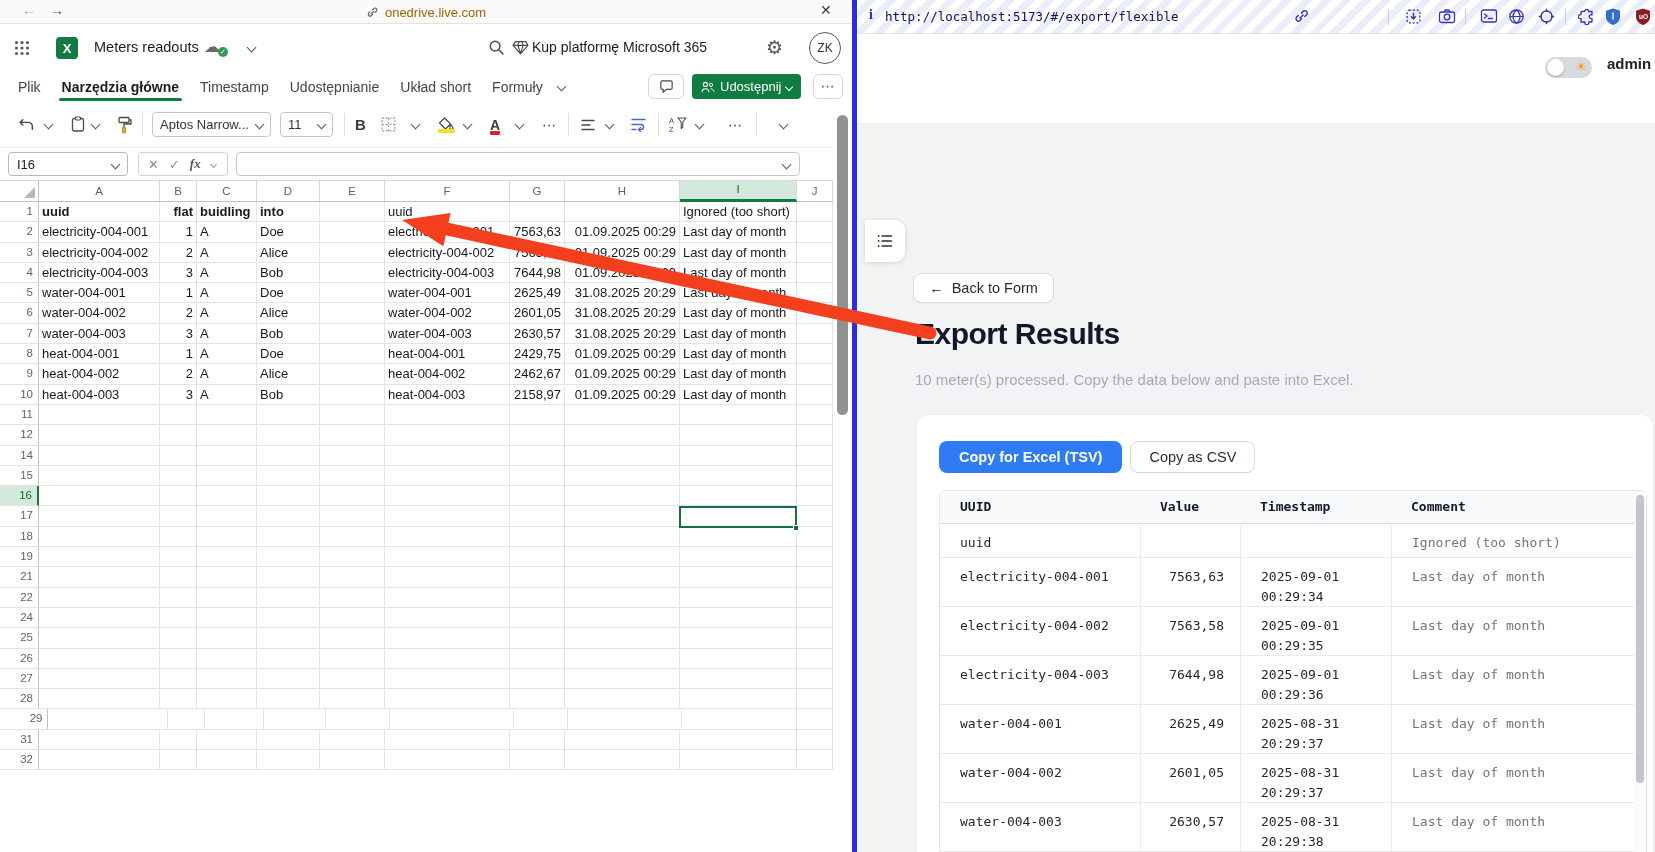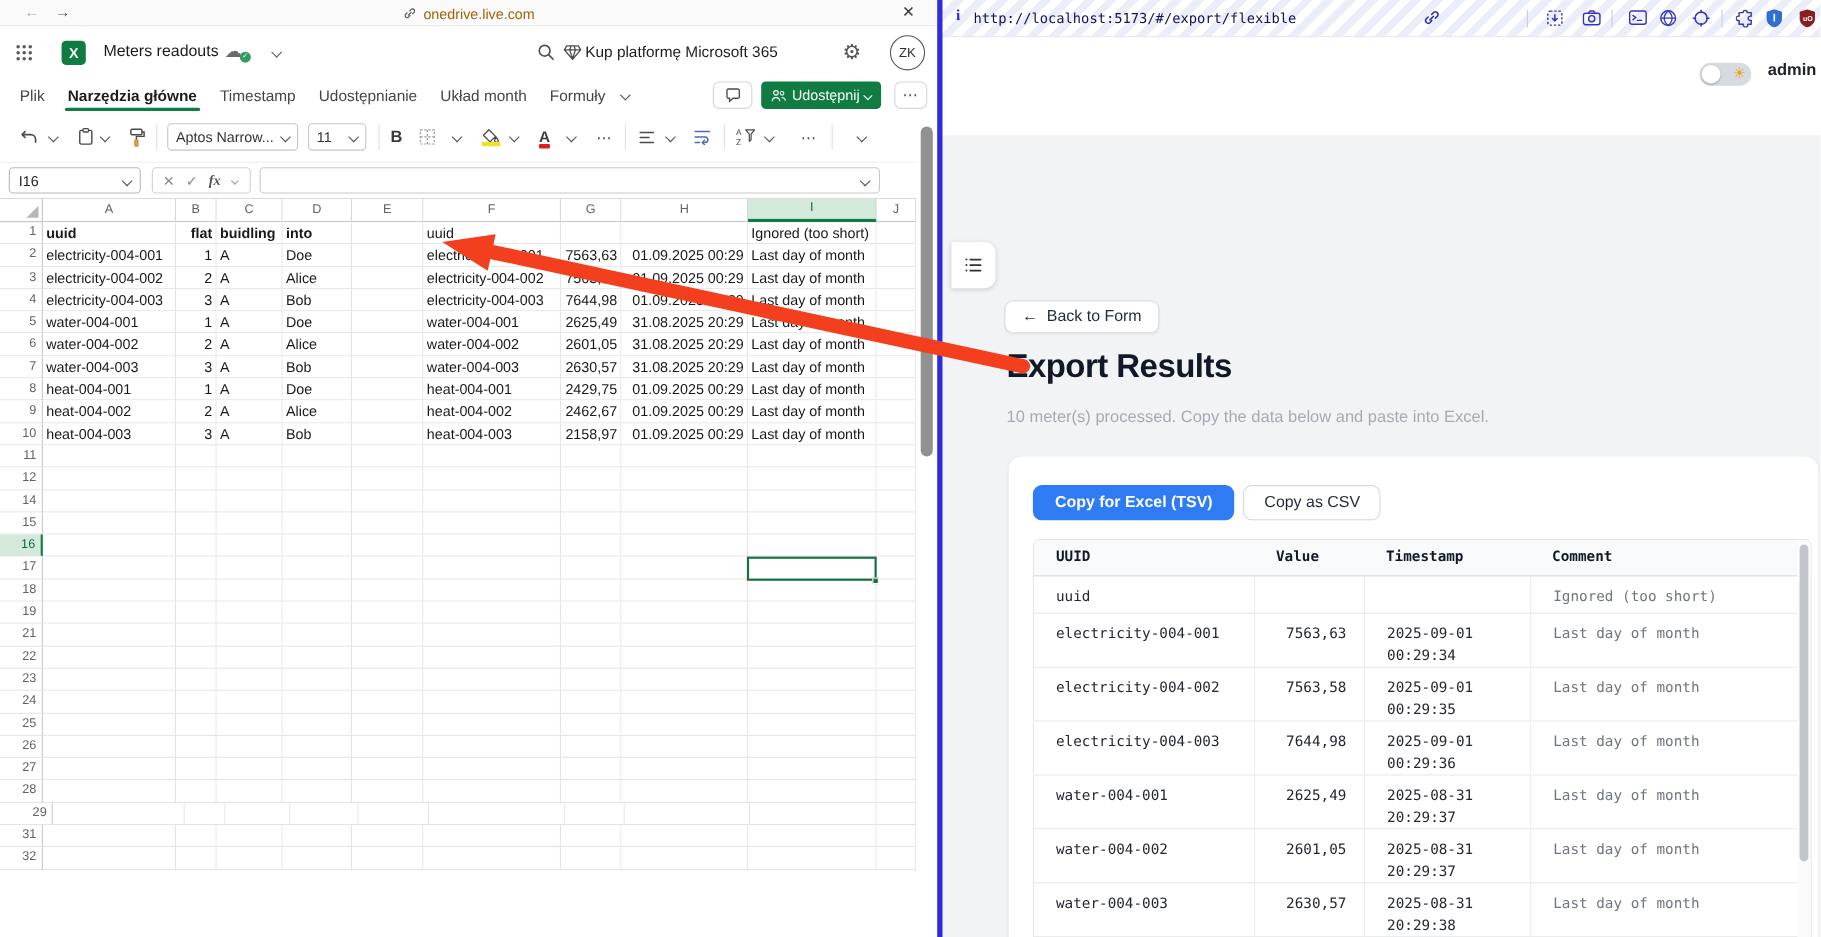--- a/index.html
+++ b/index.html
@@ -164,21 +164,21 @@
       <span class="gear">⚙</span>
       <span class="avatar">ZK</span>
     </div>
 
     <div class="menubar">
       <div class="menu-tabs" id="menu-tabs">
           <span class="menu-tab">Plik</span>
           <span class="menu-tab active">Narzędzia główne</span>
           <span class="menu-tab">Timestamp</span>
           <span class="menu-tab">Udostępnianie</span>
-          <span class="menu-tab">Układ month</span>
+          <span class="menu-tab">Układ short</span>
           <span class="menu-tab">Formuły</span>
           <span class="chev menu-chev"></span>
         </div>
       <div class="comment-btn">
         <svg class="mini" width="15" height="15" viewBox="0 0 16 16">
             <path d="M2 3.5A1.5 1.5 0 0 1 3.5 2h9A1.5 1.5 0 0 1 14 3.5v6a1.5 1.5 0 0 1-1.5 1.5H8l-3.5 3v-3h-1A1.5 1.5 0 0 1 2 9.5z" fill="none" stroke="#4a4a4a" stroke-width="1.3"></path>
           </svg>
       </div>
       <button class="share-btn">
         <svg class="mini" width="14" height="12" viewBox="0 0 16 14">
@@ -562,33 +562,20 @@
           <div class="g-cell" style="width: 63px;"></div>
           <div class="g-cell" style="width: 65px;"></div>
           <div class="g-cell" style="width: 125px;"></div>
           <div class="g-cell r" style="width: 55px;"></div>
           <div class="g-cell r" style="width: 115px;"></div>
           <div class="g-cell" style="width: 117px;"></div>
           <div class="g-cell" style="width: 36px;"></div>
         </div>
         <div class="g-row">
           <div class="g-gut" style="width: 39px;">22</div>
-          <div class="g-cell" style="width: 121px;"></div>
-          <div class="g-cell r" style="width: 37px;"></div>
-          <div class="g-cell" style="width: 60px;"></div>
-          <div class="g-cell" style="width: 63px;"></div>
-          <div class="g-cell" style="width: 65px;"></div>
-          <div class="g-cell" style="width: 125px;"></div>
-          <div class="g-cell r" style="width: 55px;"></div>
-          <div class="g-cell r" style="width: 115px;"></div>
-          <div class="g-cell" style="width: 117px;"></div>
-          <div class="g-cell" style="width: 36px;"></div>
-        </div>
-        <div class="g-row">
-          <div class="g-gut" style="width: 39px;">23</div>
           <div class="g-cell" style="width: 121px;"></div>
           <div class="g-cell r" style="width: 37px;"></div>
           <div class="g-cell" style="width: 60px;"></div>
           <div class="g-cell" style="width: 63px;"></div>
           <div class="g-cell" style="width: 65px;"></div>
           <div class="g-cell" style="width: 125px;"></div>
           <div class="g-cell r" style="width: 55px;"></div>
           <div class="g-cell r" style="width: 115px;"></div>
           <div class="g-cell" style="width: 117px;"></div>
           <div class="g-cell" style="width: 36px;"></div>

